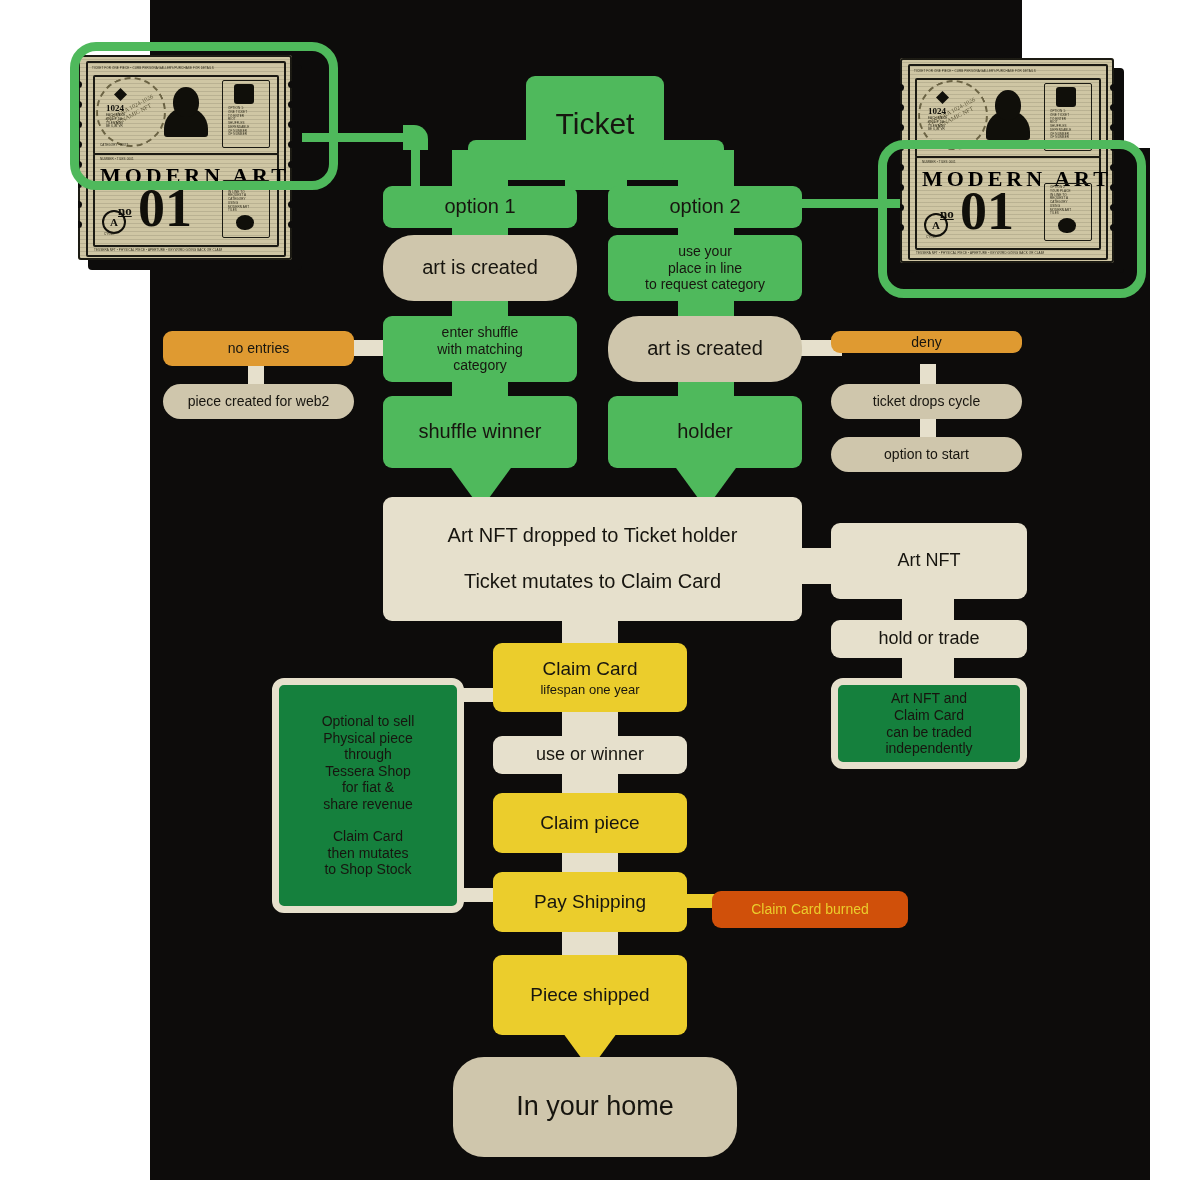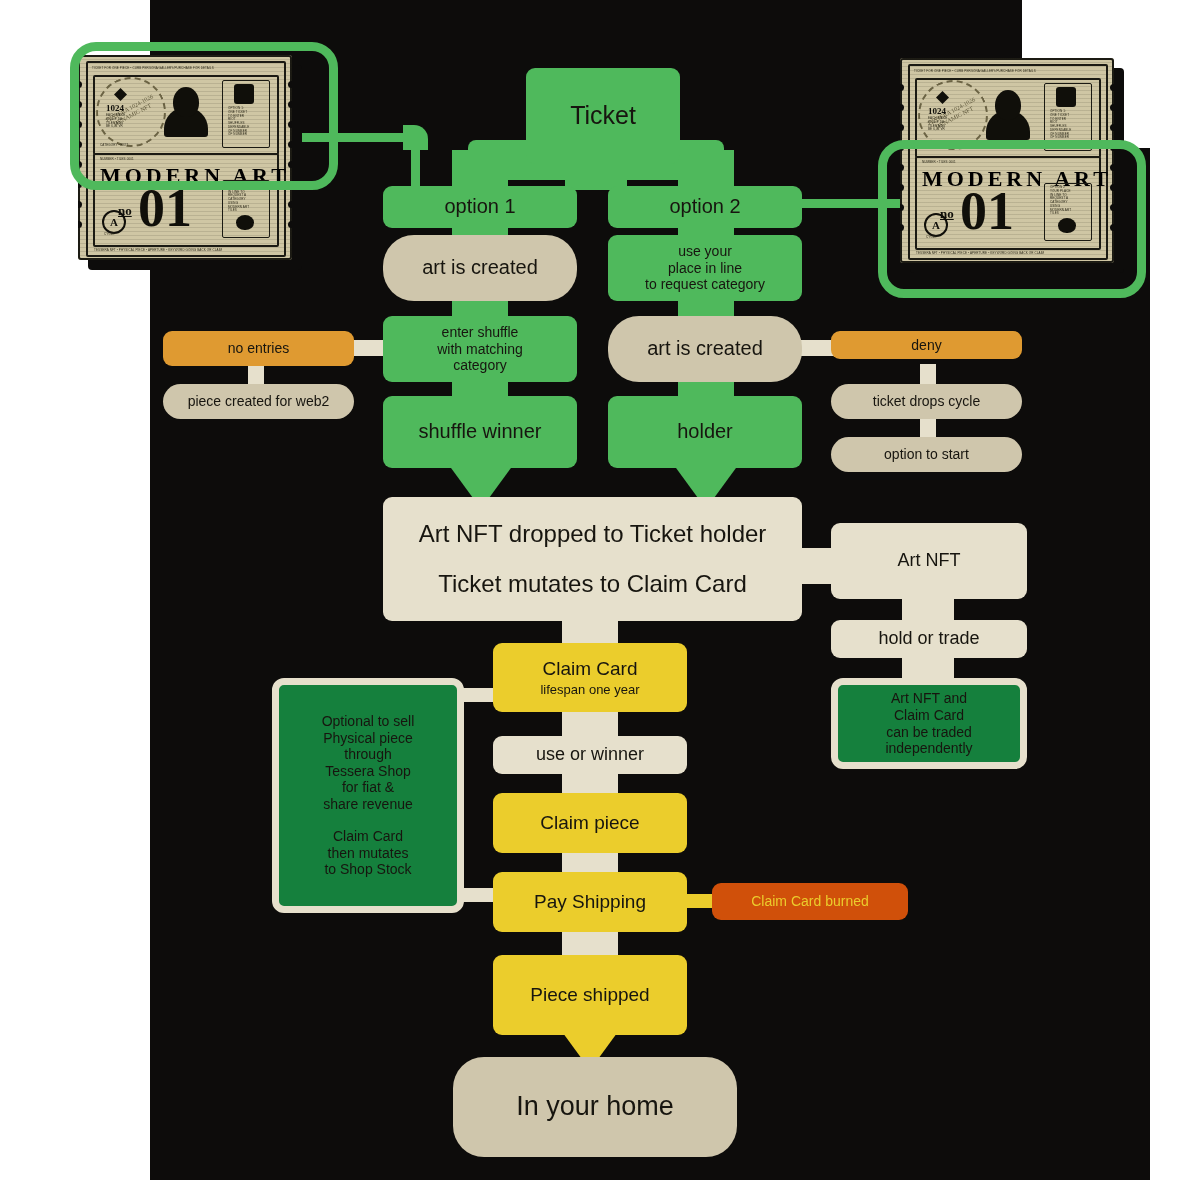--- a/index.html
+++ b/index.html
@@ -11,21 +11,21 @@
 
   
   .node{position:absolute;border-radius:9px;display:flex;flex-direction:column;
         align-items:center;justify-content:center;text-align:center;color:#17150f;
         font-family:"Liberation Sans",sans-serif;line-height:1.18;box-sizing:border-box;}
   .green {background:#4fb95c;}
   .tan   {background:#cfc6ac;border-radius:31px;}
   .cream {background:#e6e0cc;}
   .yellow{background:#ebcd2c;}
   .orange{background:#df9a31;}
-  .burn  {background:#d0500a;color:#ebcd2c;}
+  .burn  {background:#d0500a;color:#ebcd2c;margin-top:8px;}
   .white {background:#15803d;border:7px solid #e6e0cc;border-radius:12px;}
 
   
   .conn{position:absolute;}
   .c-green{background:#4fb95c;}
   .c-cream{background:#e6e0cc;}
   .c-yellow{background:#ebcd2c;}
 
   
   .arrow{position:absolute;width:0;height:0;border-left:38px solid transparent;
@@ -113,21 +113,21 @@
 
   <div class="conn c-green" style="left:300px;top:133px;width:120px;height:9px;"></div>
   <div class="conn c-green" style="left:411px;top:133px;width:9px;height:72px;border-radius:0 0 0 0;"></div>
   <div class="conn c-green" style="left:403px;top:125px;width:25px;height:25px;border-radius:0 14px 0 0;background:#4fb95c;"></div>
   <div class="conn c-green" style="left:800px;top:199px;width:130px;height:9px;"></div>
 
   <div class="arrow g" style="left:443px;top:457px;"></div>
   <div class="arrow g" style="left:668px;top:457px;"></div>
   <div class="arrow y" style="left:552px;top:1018px;"></div>
 
-  <div class="node green" style="left:526px;top:68px;width:154px;height:96px;font-size:25px;">
+  <div class="node green" style="left:526px;top:76px;width:138px;height:96px;font-size:30px;">
     <span>Ticket</span>
   </div>
 
   <div class="node green" style="left:383px;top:186px;width:194px;height:42px;font-size:20px;">
     <span>option 1</span>
   </div>
 
   <div class="node green" style="left:608px;top:186px;width:194px;height:42px;font-size:20px;">
     <span>option 2</span>
   </div>
@@ -153,41 +153,41 @@
   </div>
 
   <div class="node orange" style="left:163px;top:331px;width:191px;height:35px;font-size:14px;">
     <span>no entries</span>
   </div>
 
   <div class="node tan" style="left:163px;top:384px;width:191px;height:35px;font-size:14px;">
     <span>piece created  for web2</span>
   </div>
 
-  <div class="node orange" style="left:831px;top:331px;width:191px;height:28px;font-size:14px;">
+  <div class="node orange" style="left:831px;top:331px;width:191px;height:22px;font-size:14px;">
     <span>deny</span>
   </div>
 
   <div class="node tan" style="left:831px;top:384px;width:191px;height:35px;font-size:14px;">
     <span>ticket drops cycle</span>
   </div>
 
   <div class="node tan" style="left:831px;top:437px;width:191px;height:35px;font-size:14px;">
     <span>option to start</span>
   </div>
 
   <div class="node green" style="left:383px;top:396px;width:194px;height:72px;font-size:20px;">
     <span>shuffle winner</span>
   </div>
 
   <div class="node green" style="left:608px;top:396px;width:194px;height:72px;font-size:20px;">
     <span>holder</span>
   </div>
 
-  <div class="node cream" style="left:383px;top:497px;width:419px;height:124px;font-size:24px;gap:22px;">
+  <div class="node cream" style="left:383px;top:497px;width:419px;height:124px;font-size:20px;gap:22px;">
     <span>Art NFT dropped to Ticket holder</span>
     <span>Ticket mutates to Claim Card</span>
   </div>
 
   <div class="node cream" style="left:831px;top:523px;width:196px;height:76px;font-size:18px;">
     <span>Art NFT</span>
   </div>
 
   <div class="node cream" style="left:831px;top:620px;width:196px;height:38px;font-size:18px;">
     <span>hold or trade</span>

